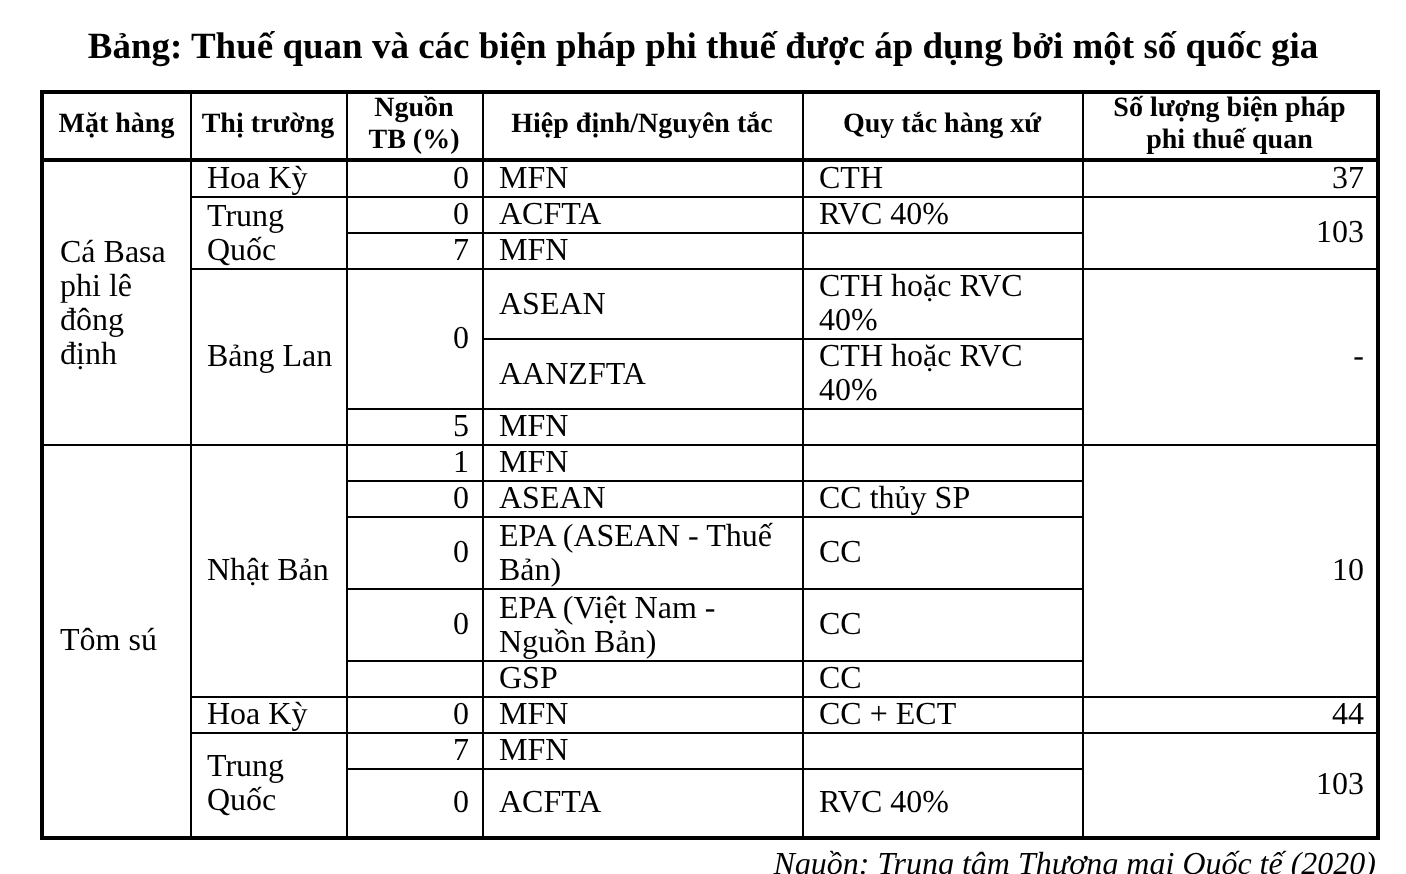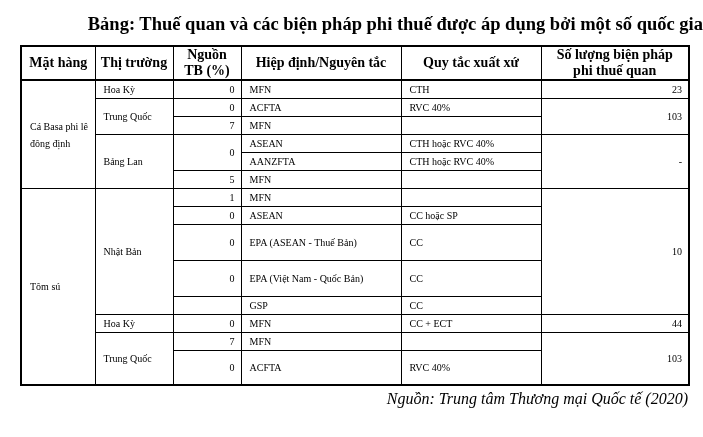--- a/index.html
+++ b/index.html
@@ -1,37 +1,37 @@
 <!DOCTYPE html>
 <html><head>
 <meta charset="utf-8">
 <style>
   html,body { margin:0; padding:0; }
   body {
     width:703px; height:437px; background:#ffffff; color:#000;
     font-family:"Liberation Serif", serif; overflow:hidden;
   }
   .title {
-    text-align:right; font-weight:bold; font-size:18.5px;
+    text-align:center; font-weight:bold; font-size:18.5px;
     line-height:30px; padding-top:9px; width:703px;
   }
   table.main {
     border-collapse:collapse; table-layout:fixed;
     margin:6px 0 0 20px; width:668px;
     border:2px solid #000;
   }
   th, td { border:1px solid #000; overflow:hidden; }
   thead tr { height:28px; }
   th {
     font-size:14px; font-weight:bold; text-align:center;
     vertical-align:middle; padding:0 4px; line-height:16px;
     border-bottom:2px solid #000;
   }
   td {
-    font-size:10px; line-height:17px; vertical-align:middle;
+    font-size:16px; line-height:17px; vertical-align:middle;
     text-align:left; padding:0 4px 0 8px;
   }
   td.num { text-align:right; padding:0 6px 0 2px; }
   .source {
     width:668px; margin-left:20px; margin-top:3px;
     text-align:right; font-style:italic; font-size:16px; line-height:20px;
   }
 </style>
 </head>
 <body>
@@ -49,32 +49,32 @@
         <col style="width: 160px;">
         <col style="width: 140px;">
         <col style="width: 148px;">
       </colgroup>
     <thead>
       <tr id="head-row">
           <th>Mặt hàng</th>
           <th>Thị trường</th>
           <th>Nguồn TB (%)</th>
           <th>Hiệp định/Nguyên tắc</th>
-          <th>Quy tắc xuất xứ</th>
+          <th>Quy tắc hàng xứ</th>
           <th>Số lượng biện pháp phi thuế quan</th>
         </tr>
     </thead>
     <tbody id="body-rows">
         <tr style="height: 18px;">
           <td rowspan="6">Cá Basa phi lê đông định</td>
           <td>Hoa Kỳ</td>
           <td class="num">0</td>
           <td>MFN</td>
           <td>CTH</td>
-          <td class="num">23</td>
+          <td class="num">37</td>
         </tr>
         <tr style="height: 18px;">
           <td rowspan="2">Trung Quốc</td>
           <td class="num">0</td>
           <td>ACFTA</td>
           <td>RVC 40%</td>
           <td rowspan="2" class="num">103</td>
         </tr>
         <tr style="height: 18px;">
           <td class="num">7</td>
@@ -101,30 +101,30 @@
           <td rowspan="8">Tôm sú</td>
           <td rowspan="5">Nhật Bản</td>
           <td class="num">1</td>
           <td>MFN</td>
           <td></td>
           <td rowspan="5" class="num">10</td>
         </tr>
         <tr style="height: 18px;">
           <td class="num">0</td>
           <td>ASEAN</td>
-          <td>CC hoặc SP</td>
+          <td>CC thủy SP</td>
         </tr>
         <tr style="height: 36px;">
           <td class="num">0</td>
           <td>EPA (ASEAN - Thuế Bản)</td>
           <td>CC</td>
         </tr>
         <tr style="height: 36px;">
           <td class="num">0</td>
-          <td>EPA (Việt Nam - Quốc Bản)</td>
+          <td>EPA (Việt Nam - Nguồn Bản)</td>
           <td>CC</td>
         </tr>
         <tr style="height: 18px;">
           <td></td>
           <td>GSP</td>
           <td>CC</td>
         </tr>
         <tr style="height: 18px;">
           <td>Hoa Kỳ</td>
           <td class="num">0</td>

